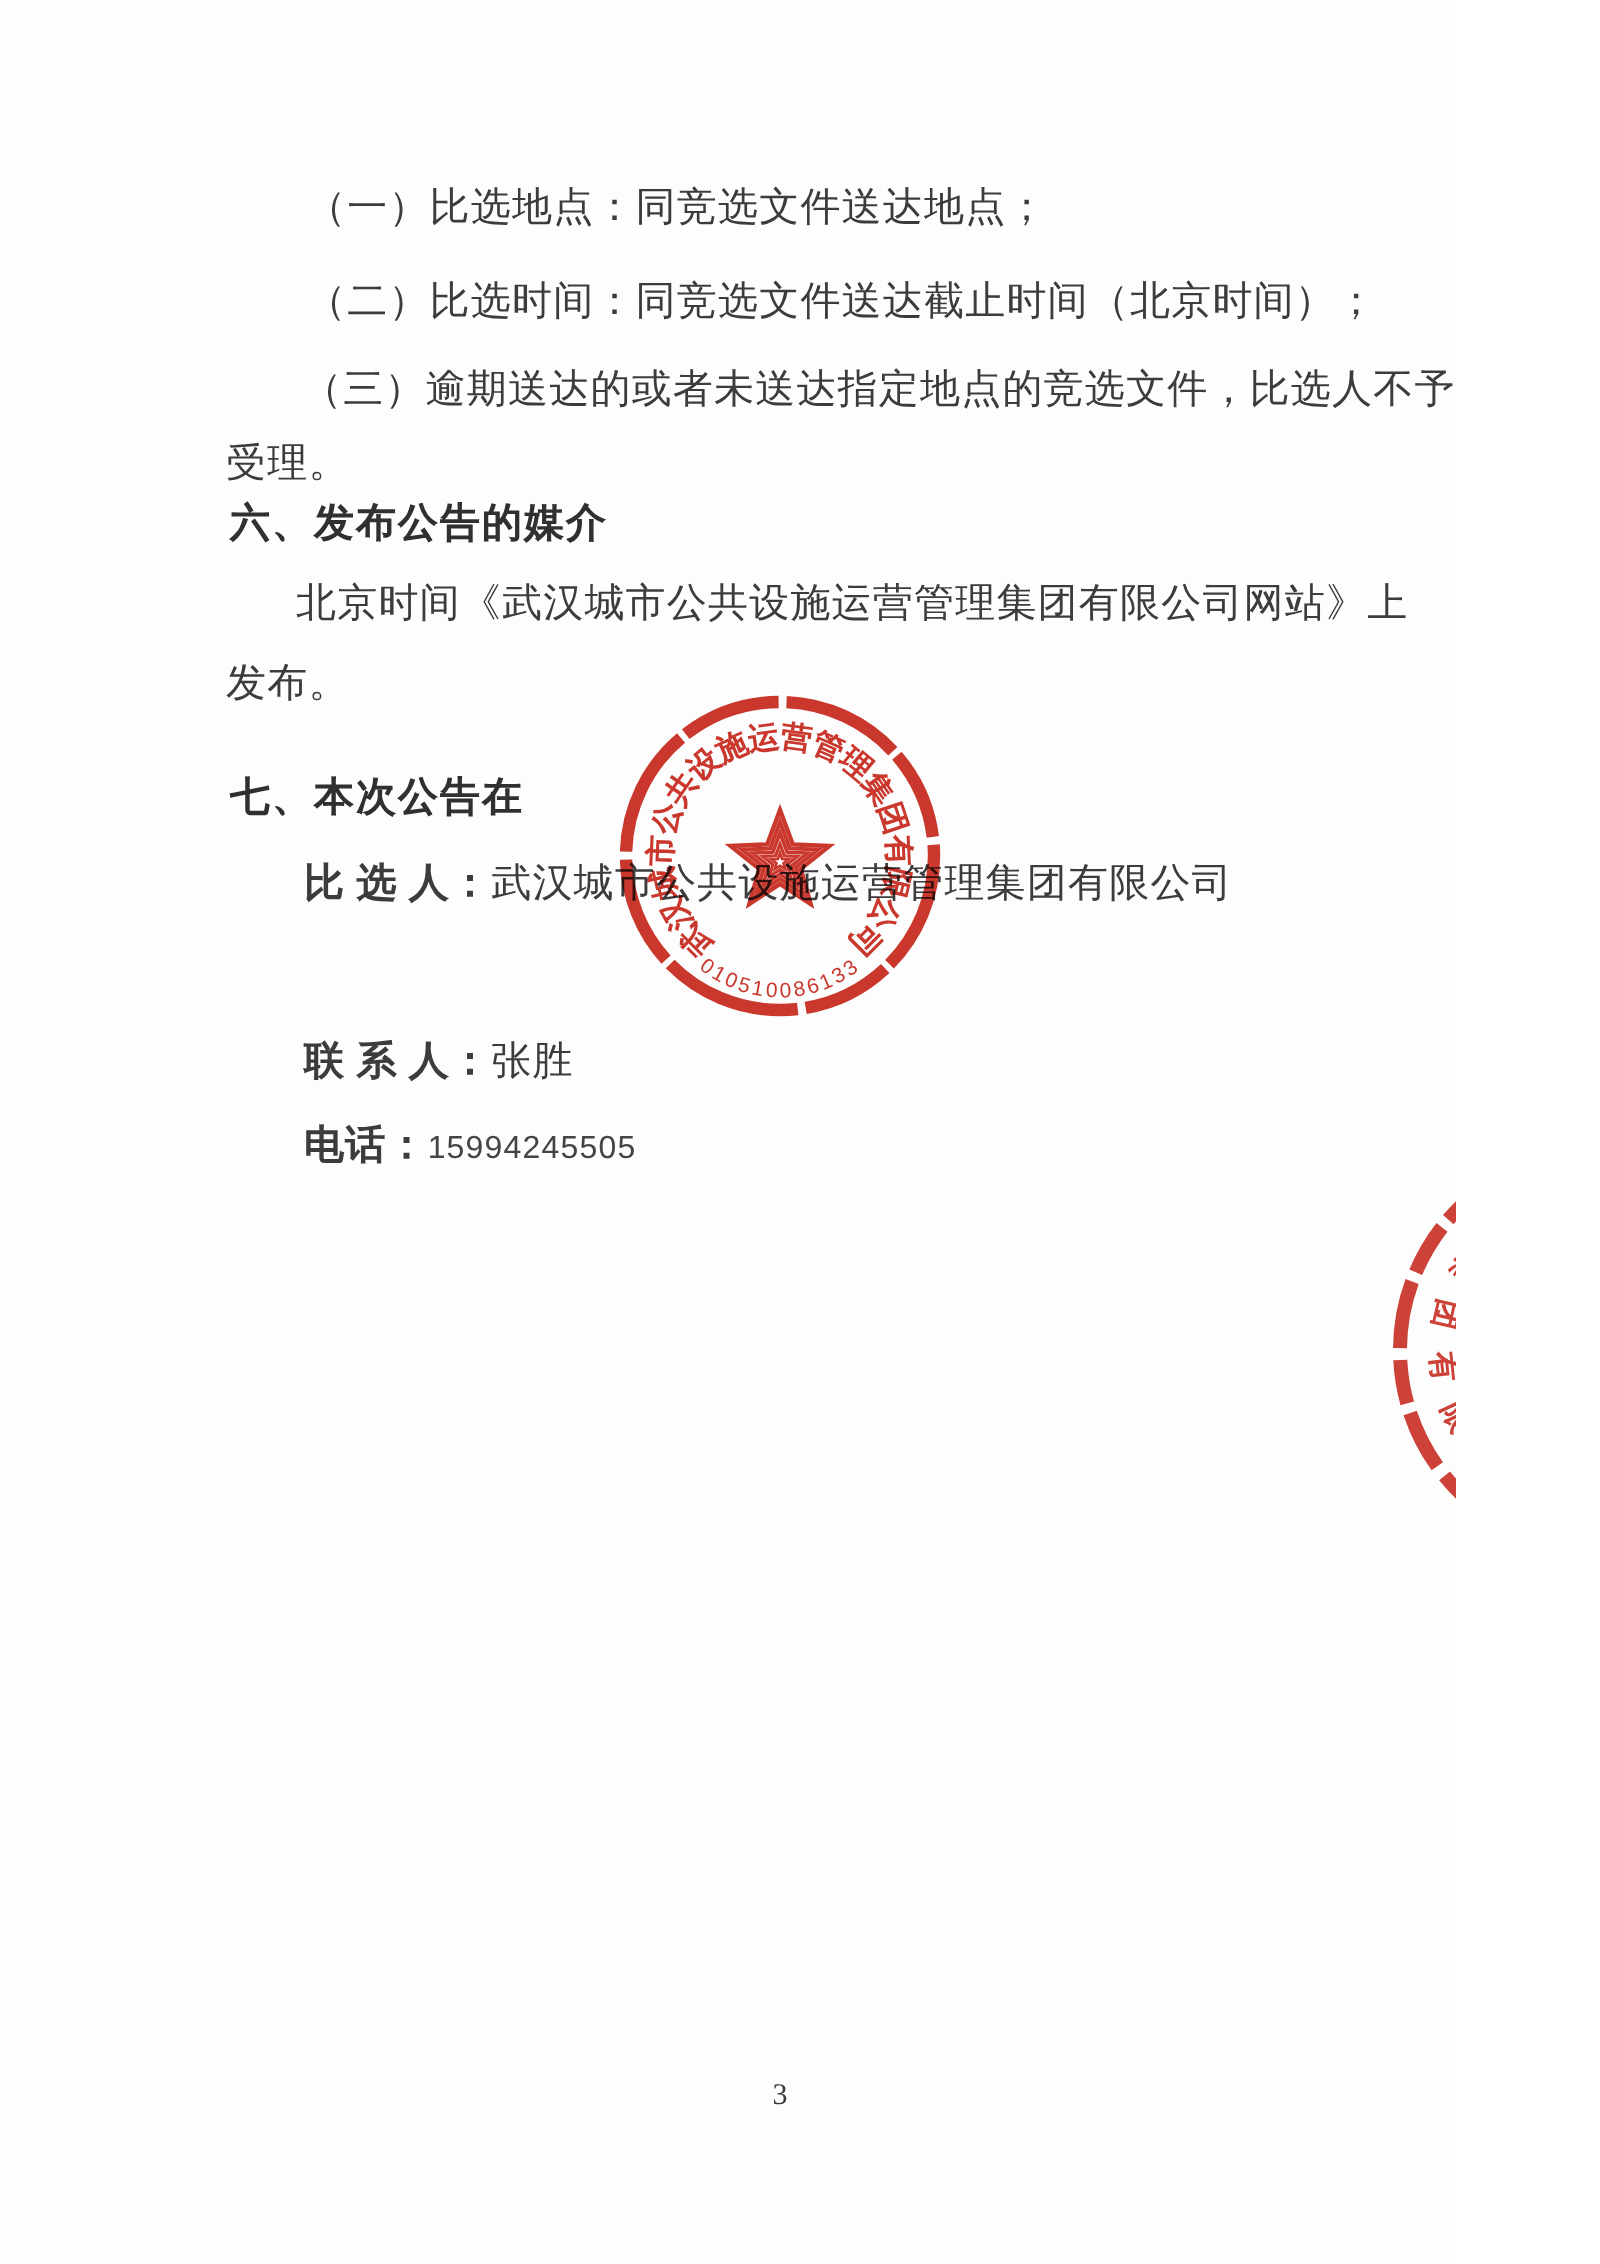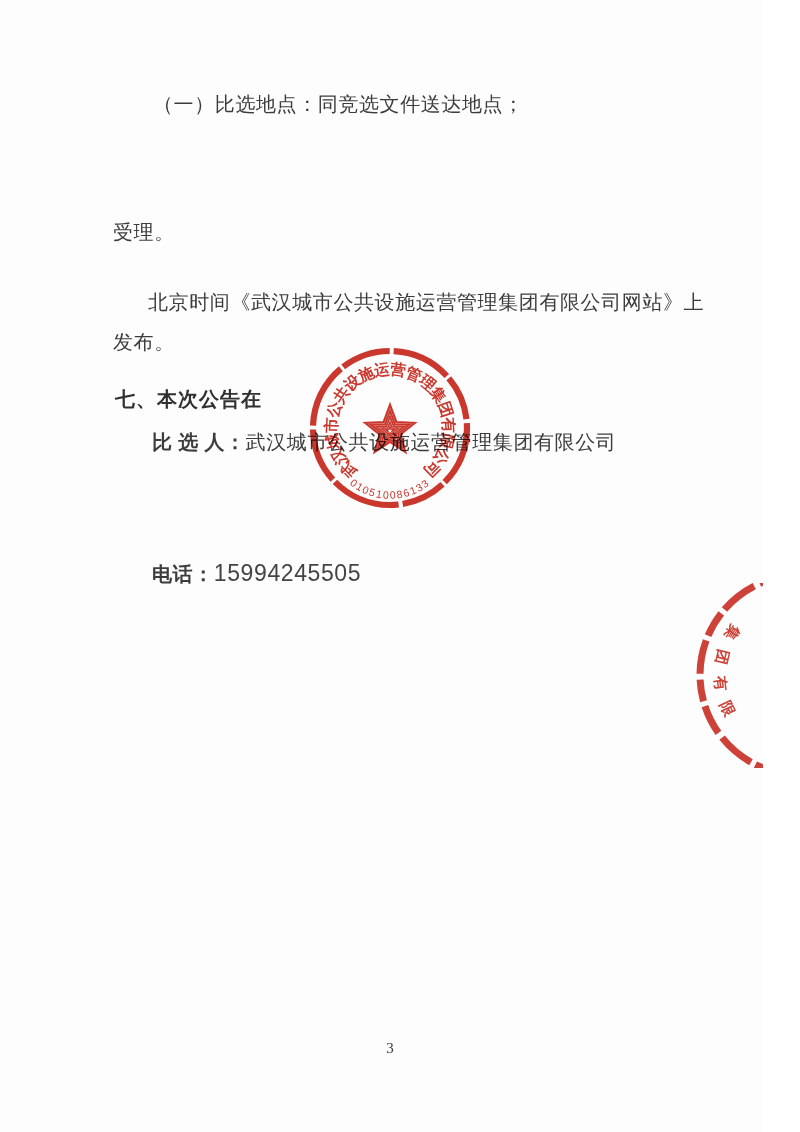--- a/index.html
+++ b/index.html
@@ -3,40 +3,39 @@
 <meta charset="utf-8">
 <style>
   html,body{margin:0;padding:0;background:#ffffff;}
   .page{
     position:relative;
     width:728px;height:1132px;
     background:#fdfdfd;
     font-family:"Liberation Serif","DejaVu Serif",serif;
     color:#3c3c3c;
     overflow:hidden;
-    padding-left:35px;
   }
   .line{
     position:absolute;
     margin:0;
     font-size:20px;
     line-height:28px;
     letter-spacing:0.6px;
     white-space:nowrap;
   }
   .heading{
     font-weight:bold;
     color:#303030;
     letter-spacing:1px;
   }
   .contact-row .label{letter-spacing:0.6px;font-weight:bold;}
   .contact-row .value{letter-spacing:0.6px;}
   .phone{
     font-family:"Liberation Sans","DejaVu Sans",sans-serif;
-    font-size:23px;
+    font-size:16px;
     letter-spacing:0.5px;
     color:#444;
   }
   .page-number{
     position:absolute;
     left:370px;top:1040px;width:40px;
     text-align:center;
     font-size:15px;color:#3a3a3a;
     margin:0;
   }
@@ -84,30 +83,34 @@
     fill:none;
     stroke:var(--seal-color,#c8281d);
   }
 </style>
 </head>
 <body>
 
 <div class="page">
 
   <p class="line" style="left:153px;top:90px">（一）比选地点：同竞选文件送达地点；</p>
+  <p class="line" style="left:153px;top:137px">（二）比选时间：同竞选文件送达截止时间（北京时间）；</p>
+  <p class="line" style="left:151px;top:181px">（三）逾期送达的或者未送达指定地点的竞选文件，比选人不予</p>
   <p class="line" style="left:113px;top:218px">受理。</p>
 
+  <p class="line heading" style="left:115px;top:248px">六、发布公告的媒介</p>
   <p class="line" style="left:148px;top:288px">北京时间《武汉城市公共设施运营管理集团有限公司网站》上</p>
   <p class="line" style="left:113px;top:328px">发布。</p>
 
   <p class="line heading" style="left:115px;top:385px">七、本次公告在</p>
 
   <p class="line contact-row" style="left:152px;top:428px"><span class="label">比 选 人：</span><span class="value">武汉城市公共设施运营管理集团有限公司</span></p>
 
 
+  <p class="line contact-row" style="left:152px;top:517px"><span class="label">联 系 人：</span><span class="value">张胜</span></p>
 
   <p class="line contact-row" style="left:152px;top:559px"><span class="label">电话：</span><span class="value phone">15994245505</span></p>
 
   <svg class="seal" viewBox="0 0 172 172" xmlns="http://www.w3.org/2000/svg">
     <circle class="seal-ring" cx="86" cy="87" r="77" stroke-width="6.2" stroke-dasharray="60 3 45 4 70 3 55 4 65 3 50 4"></circle>
     <g id="seal-star">
         <polygon class="seal-star" points="86.0,64.0 92.4,81.2 110.7,82.0 96.4,93.4 101.3,111.0 86.0,100.9 70.7,111.0 75.6,93.4 61.3,82.0 79.6,81.2" stroke-width="2.2"></polygon>
         <polygon class="seal-star" points="86.0,70.0 90.9,83.2 105.0,83.8 94.0,92.6 97.8,106.2 86.0,98.4 74.2,106.2 78.0,92.6 67.0,83.8 81.1,83.2" stroke-width="2"></polygon>
         <polygon class="seal-star" points="86.0,75.5 89.6,85.1 99.8,85.5 91.8,91.9 94.5,101.7 86.0,96.1 77.5,101.7 80.2,91.9 72.2,85.5 82.4,85.1" stroke-width="1.8"></polygon>
         <polygon class="seal-star" points="86.0,81.0 88.2,86.9 94.6,87.2 89.6,91.2 91.3,97.3 86.0,93.8 80.7,97.3 82.4,91.2 77.4,87.2 83.8,86.9" stroke-width="1.6"></polygon>

